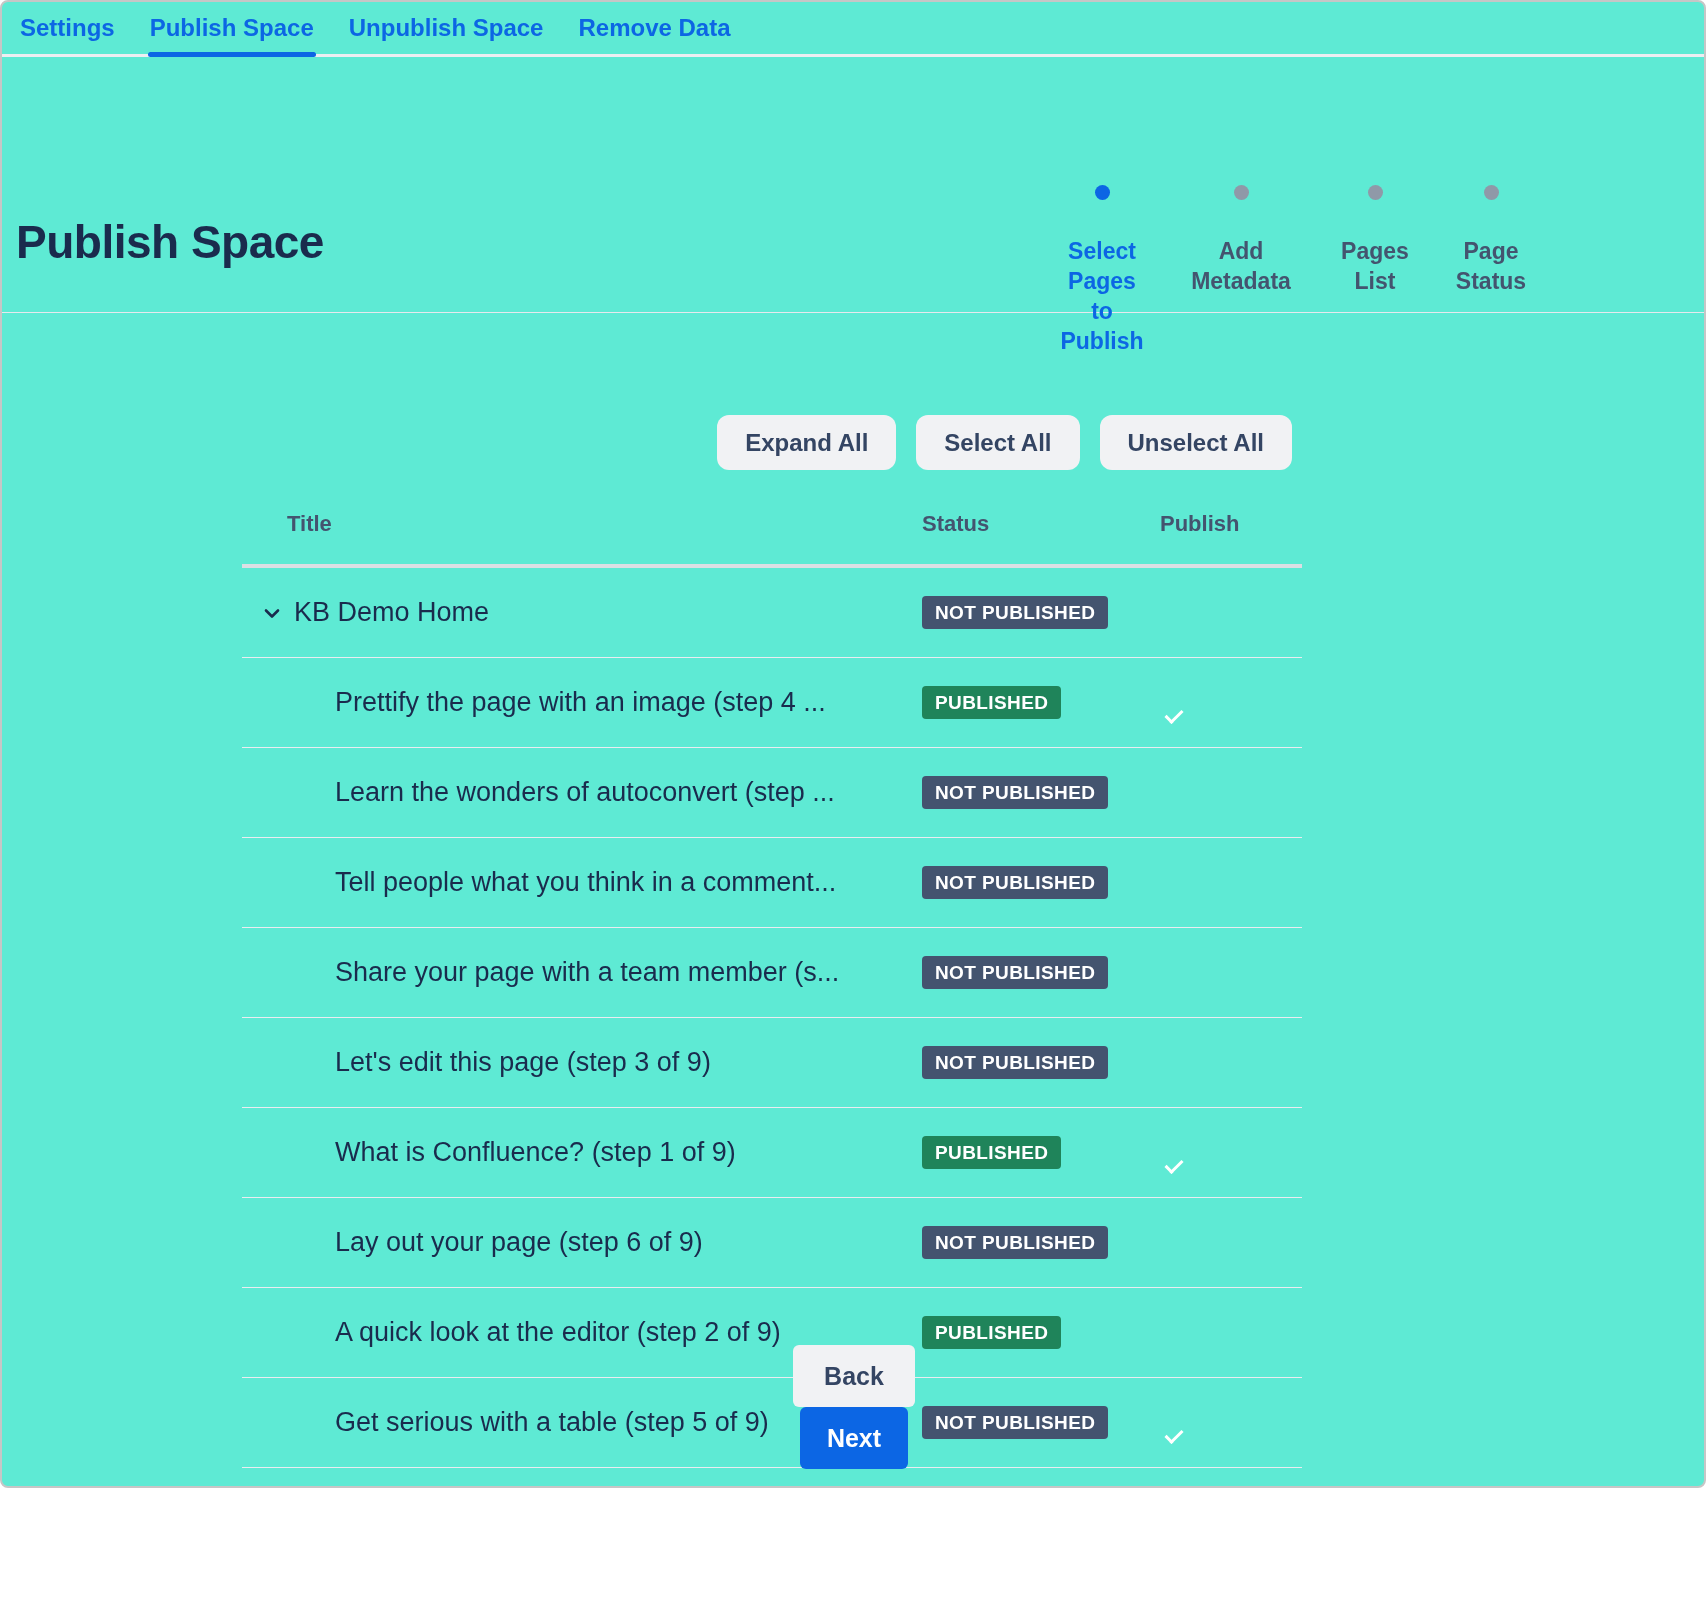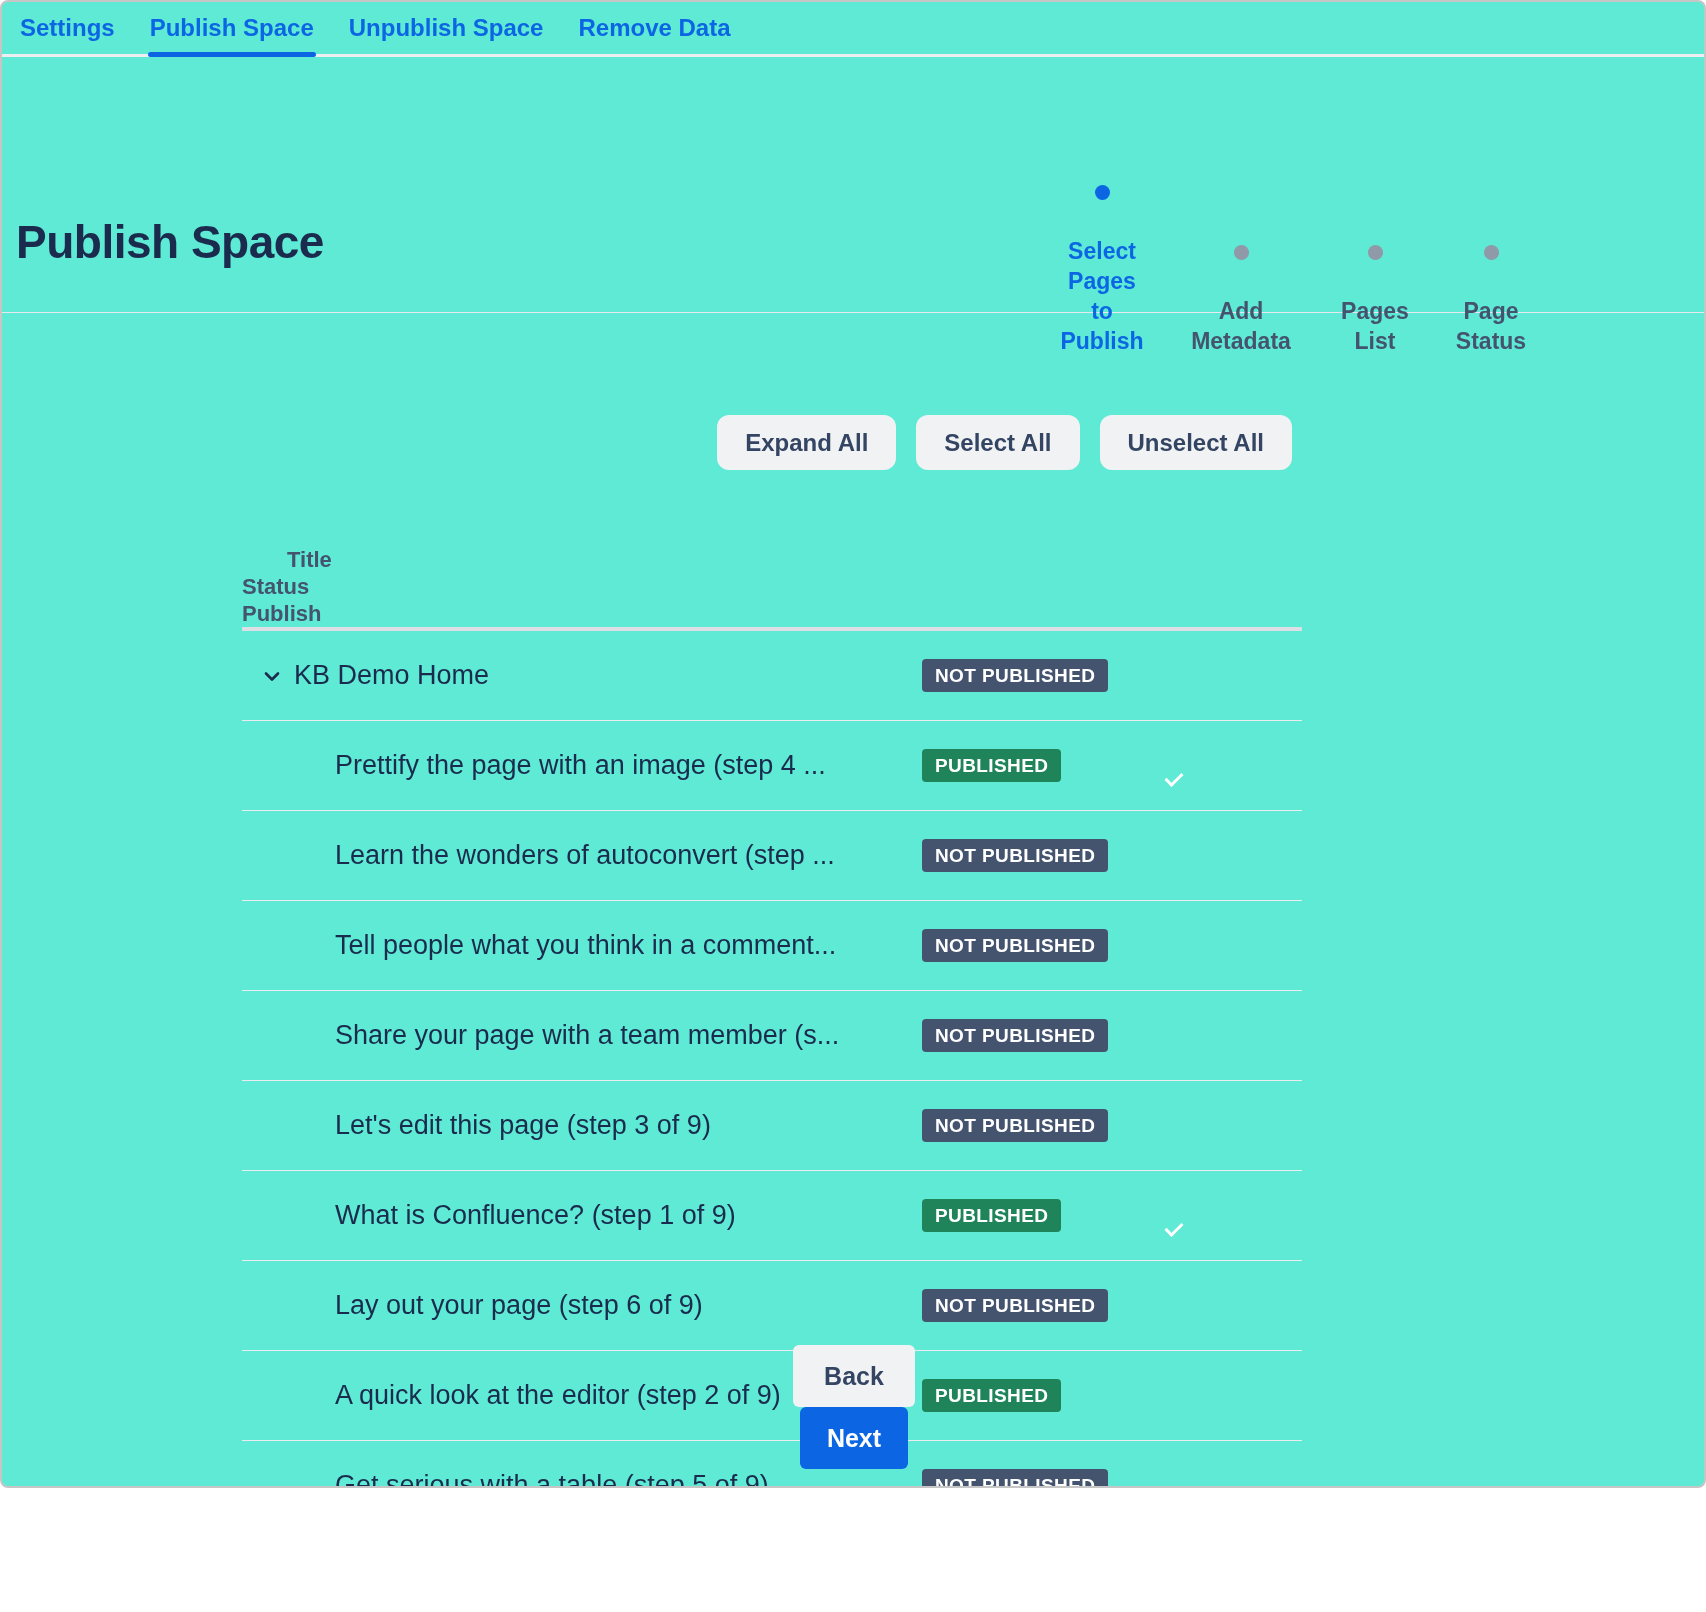--- a/index.html
+++ b/index.html
@@ -59,21 +59,21 @@
     line-height: 50px;
     font-weight: 800;
     letter-spacing: -0.5px;
     color: #1A2B4D;
   }
   .stepper {
     position: absolute;
     top: 128px; right: 172px;
     display: flex;
     gap: 34px;
-    align-items: flex-end;
+    align-items: flex-start;
   }
   .step { display: flex; flex-direction: column; align-items: center; }
   .step:nth-child(1) { width: 92px; }
   .step:nth-child(2) { width: 118px; }
   .step:nth-child(3) { width: 82px; }
   .step:nth-child(4) { width: 82px; }
   .step-dot {
     width: 15px; height: 15px;
     border-radius: 50%;
     background: #8F99A8;
@@ -111,23 +111,23 @@
     color: #344563;
     height: 55px;
     padding: 0 28px;
     font-size: 24px;
     font-weight: 600;
   }
 
   
   .thead {
     display: flex;
-    margin-top: 76px;
+    margin-top: 40px;
+    padding-bottom: 27px;
     border-bottom: 4px solid #DCDFE4;
-    flex-direction: column;
   }
   .th {
     font-size: 22px;
     line-height: 27px;
     font-weight: 700;
     color: #44546F;
   }
   .c-title { width: 680px; display: flex; align-items: center; }
   .c-status { width: 238px; }
   .c-publish { flex: 1; }

